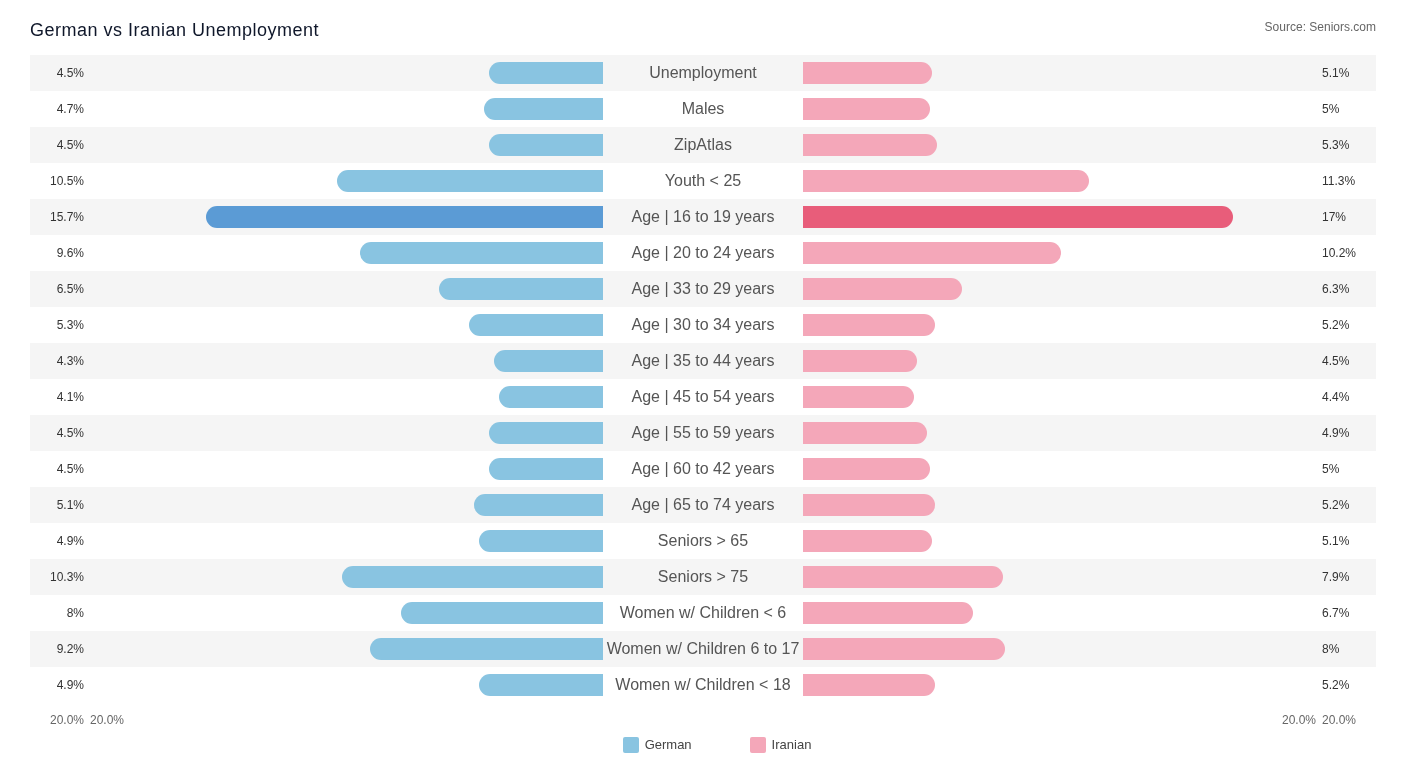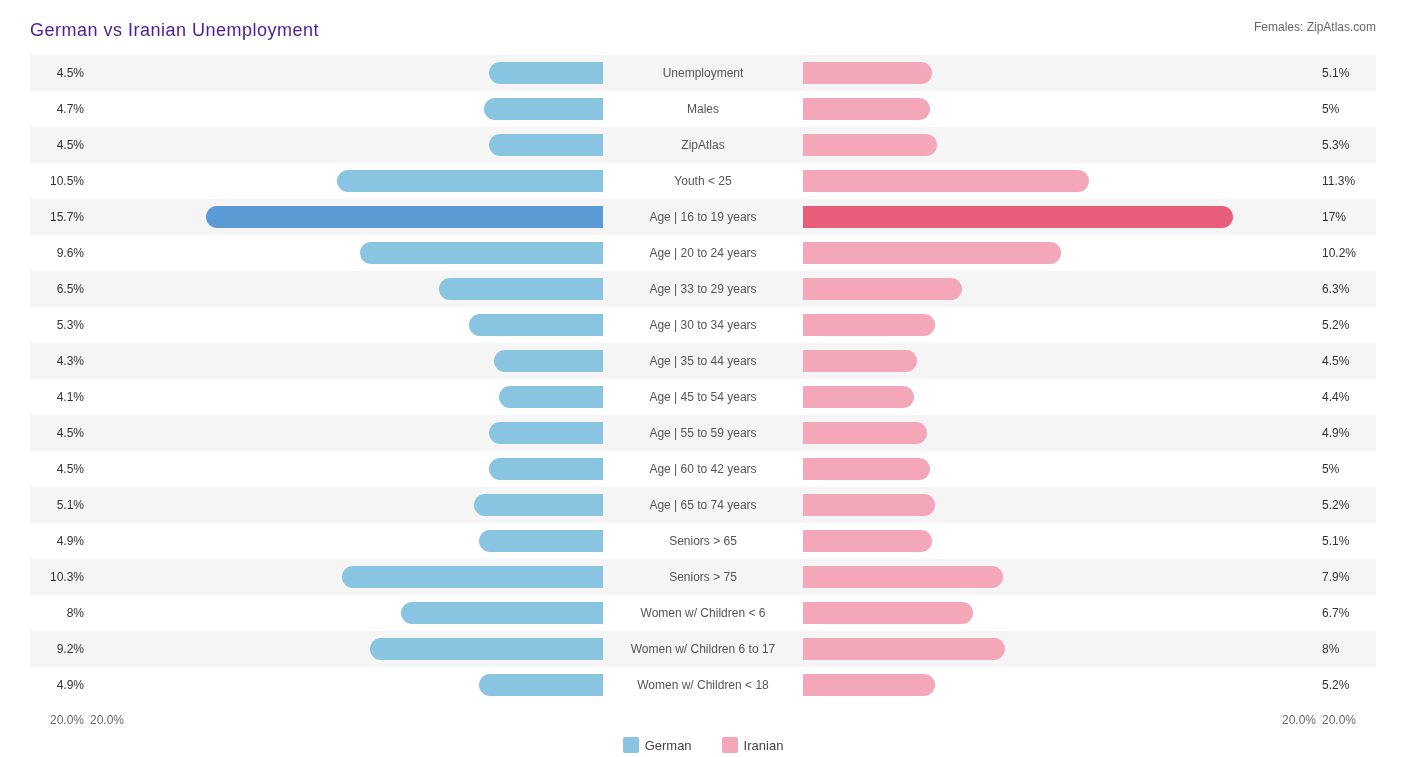--- a/index.html
+++ b/index.html
@@ -16,21 +16,21 @@
     }
     .chart-header {
       display: flex;
       justify-content: space-between;
       align-items: flex-start;
       margin-bottom: 14px;
     }
     .chart-title {
       font-size: 18px;
       font-weight: normal;
-      color: #4c1d95;
+      color: #0f172a;
       letter-spacing: 0.5px;
     }
     .chart-source {
       font-size: 12px;
       color: #666;
     }
     .chart-body {
       position: relative;
       width: 100%;
     }
@@ -93,21 +93,21 @@
     }
     .center-label-container {
       width: 200px;
       flex-shrink: 0;
       display: flex;
       justify-content: center;
       align-items: center;
       z-index: 2;
     }
     .center-label {
-      font-size: 12px;
+      font-size: 16px;
       color: #555;
       white-space: nowrap;
       text-align: right;
       background: transparent;
     }
     .bar-blue {
       background: #89c4e1;
       height: 22px;
       border-radius: 11px 0 0 11px;
     }
@@ -152,40 +152,41 @@
     
     .legend {
       display: flex;
       justify-content: center;
       align-items: center;
       margin-top: 10px;
       gap: 30px;
     }
     .legend-item {
       display: flex;
-      align-items: center;
+      align-items: flex-start;
       gap: 6px;
       font-size: 13px;
       color: #444;
+      margin-left: 28px;
     }
     .legend-box {
       width: 16px;
       height: 16px;
       border-radius: 2px;
     }
     .legend-box-blue { background: #89c4e1; }
     .legend-box-pink { background: #f4a7b9; }
   </style>
 </head>
 <body>
 
 <div class="chart-container">
   <div class="chart-header">
     <span class="chart-title">German vs Iranian Unemployment</span>
-    <span class="chart-source">Females: ZipAtlas.com</span>
+    <span class="chart-source">Source: Seniors.com</span>
   </div>
   <div class="chart-body" id="chart-body">
 
   <div class="row">
     <div class="row-inner">
       <div class="left-value">4.5%</div>
       <div class="bar-section">
         <div class="left-bar-container">
           <div class="bar-blue" style="width:22.5%; border-radius: 11px 0 0 11px;"></div>
         </div>

